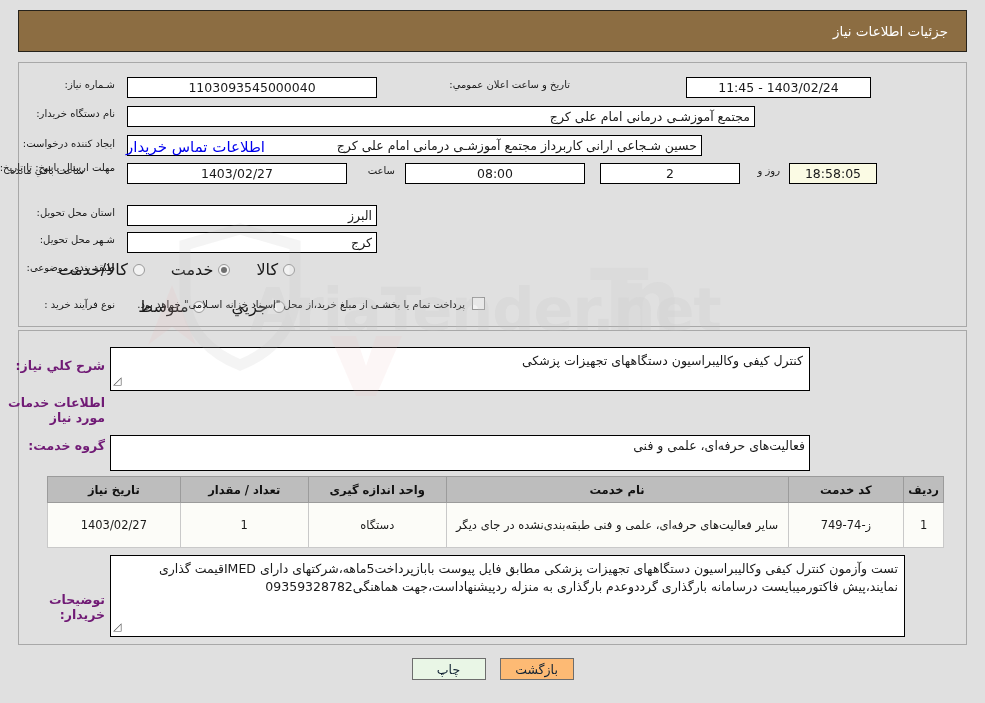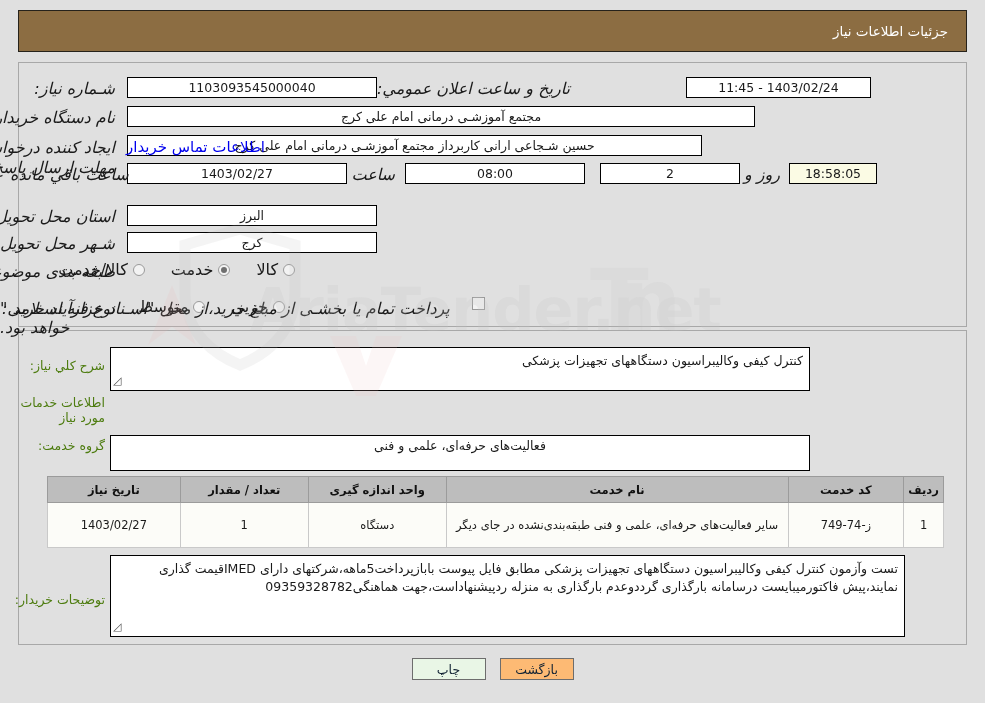--- a/index.html
+++ b/index.html
@@ -47,40 +47,39 @@
   #panel-mid{left:18px;top:330px;width:949px;height:315px;}
 
   
   .frow{
     position:absolute;
     display:flex;align-items:center;
     white-space:nowrap;
     z-index:4;
   }
   .lbl{
-    font-size:16px;
+    font-size:10px;
     color:#1a1a1a;
     text-align:left;
-    font-style:italic;
   }
   .lbl-r{text-align:right;}
   .inputbox{
     background:#ffffff;
     border:1px solid #000000;
     box-sizing:border-box;
     height:21px;
     line-height:19px;
     font-size:12.5px;
     color:#1a1a1a;
     padding:0 4px;
     text-align:center;
     overflow:hidden;
     font-family:"DejaVu Sans","Liberation Sans",sans-serif;
   }
-  .inputbox.rtltext{}
+  .inputbox.rtltext{text-align:right;}
   .inputbox.yellow{background:#fbfbe4;}
   a.blue-link{
     color:#0000ee;font-size:15px;text-decoration:none;cursor:pointer;
   }
   
   .radio{
     width:12px;height:12px;border-radius:50%;
     border:1px solid #9a9a9a;
     background:#f3f3f3;
     display:inline-block;
@@ -111,21 +110,21 @@
     text-align:right;
     position:relative;
     line-height:18px;
     overflow:hidden;
   }
   .tarea .grip{
     position:absolute;left:2px;bottom:0px;
     font-size:11px;color:#555;transform:scaleX(-1);
   }
   .sectitle{
-    position:absolute;font-size:12.5px;font-weight:normal;color:#4d7c0f;
+    position:absolute;font-size:12.5px;font-weight:bold;color:#701a75;
     z-index:4;
   }
   
   #items-table{
     position:absolute;left:47px;top:476px;width:897px;
     border-collapse:collapse;
     z-index:4;
     font-size:11.5px;
   }
   #items-table th{

